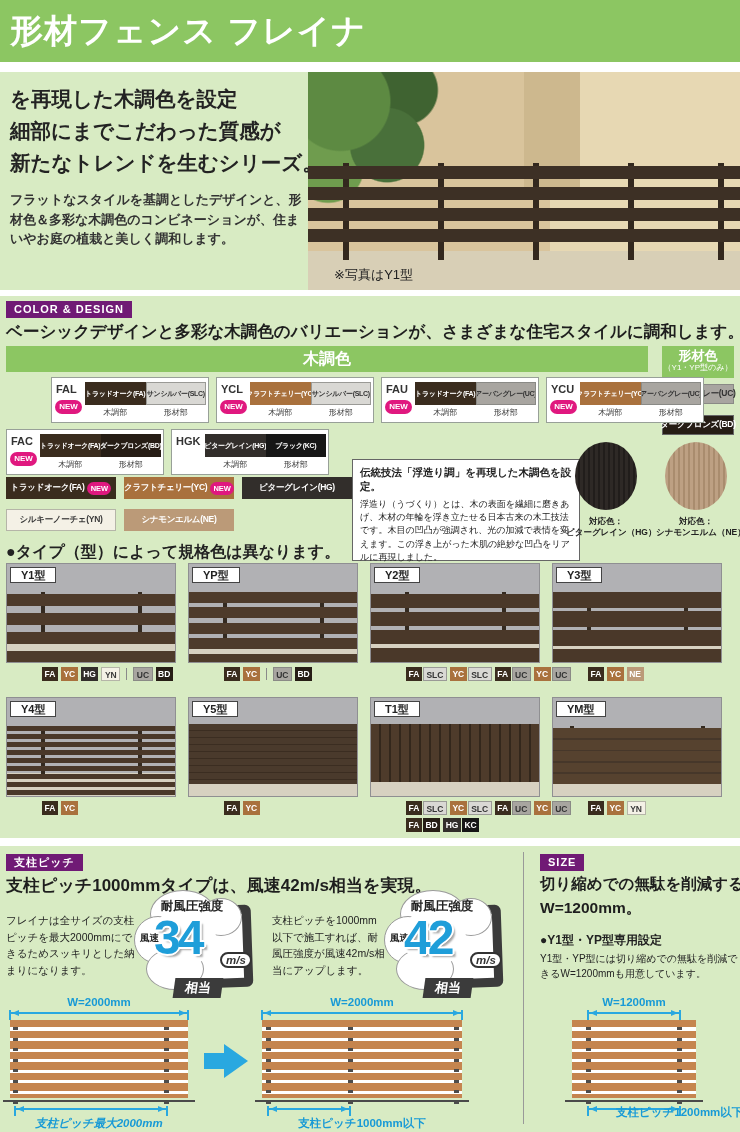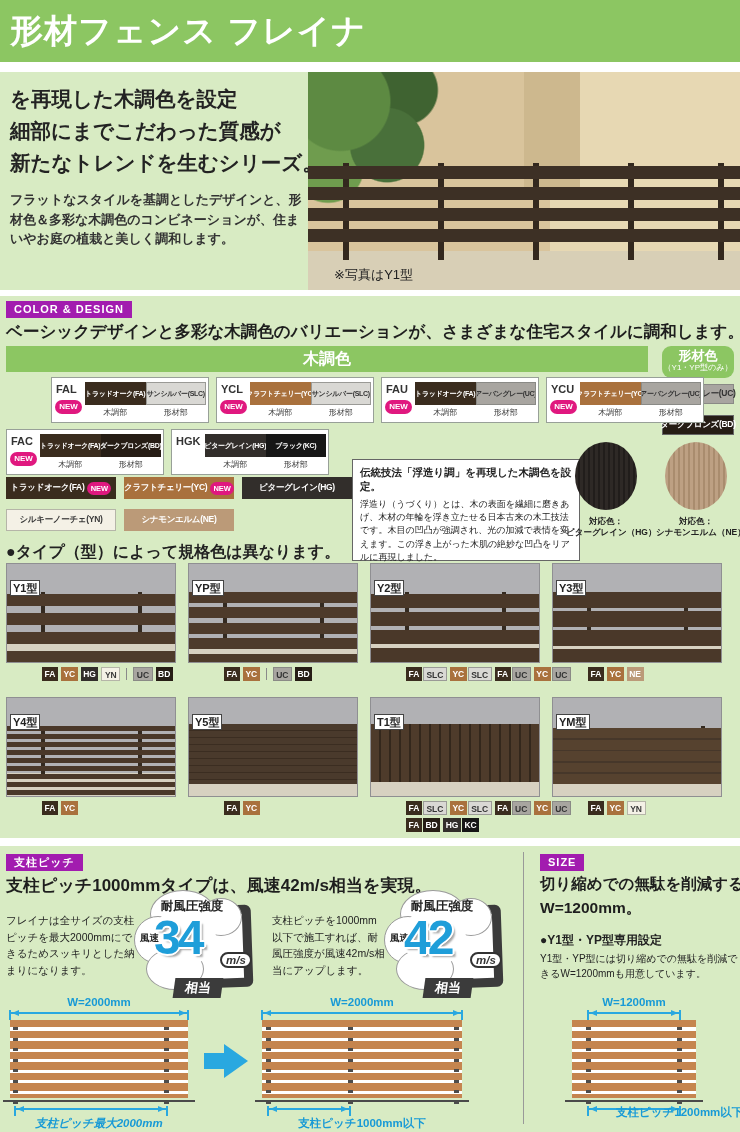--- a/index.html
+++ b/index.html
@@ -23,27 +23,27 @@
       radial-gradient(circle at 24% 64%,#6f9c4e 0 21%,transparent 22%),
       radial-gradient(circle at 72% 22%,#3f6331 0 19%,transparent 20%),
       radial-gradient(circle at 46% 44%,#55813f 0 18%,transparent 19%);}
   .ph-ground{left:0;right:0;bottom:0;height:18%;background:#d8cfb6;}
   .ph-fence{left:0;right:0;top:43%;height:37%;}
   .ph-post{position:absolute;width:6px;top:-3px;bottom:-14px;background:#33281e;}
   .ph-slats{position:absolute;inset:0;background:repeating-linear-gradient(180deg,#3d3025 0 13px,rgba(0,0,0,0) 13px 21px);}
   #photo-caption{left:26px;bottom:6px;font-size:13px;font-weight:400;color:#222;}
   
   #main{left:0;top:296px;width:740px;height:542px;background:#d8ebc3;}
-  .sec-label{background:#a21caf;color:#fff;font-weight:bold;font-size:11px;line-height:17px;height:17px;
+  .sec-label{background:#701a75;color:#fff;font-weight:bold;font-size:11px;line-height:17px;height:17px;
              padding:0 8px;letter-spacing:1px;}
   #cd-label{left:6px;top:5px;}
   #cd-headline{left:6px;top:25px;font-size:16.5px;font-weight:bold;color:#1e1e1e;white-space:nowrap;}
   #wood-bar{left:6px;top:50px;width:642px;height:26px;background:#8cc662;color:#fff;
             font-size:16px;font-weight:bold;text-align:center;line-height:26px;}
-  #shape-head{left:662px;top:50px;width:72px;height:32px;background:#8cc662;color:#fff;text-align:center;border-radius:9px;}
+  #shape-head{left:662px;top:50px;width:72px;height:32px;background:#8cc662;color:#fff;text-align:center;}
   #shape-head .sh1{font-size:13px;font-weight:bold;line-height:15px;margin-top:2px;}
   #shape-head .sh2{font-size:8px;line-height:9px;}
   #shape-swatches{left:662px;top:88px;width:72px;}
   .shape-sw{width:72px;height:20px;margin-bottom:11px;box-sizing:border-box;border:1px solid #666;
             font-size:8.5px;font-weight:bold;display:flex;align-items:center;justify-content:center;
             white-space:nowrap;letter-spacing:-0.3px;}
   #combo-row1{left:6px;top:81px;display:flex;gap:7px;padding-left:45px;}
   #combo-row2{left:6px;top:133px;display:flex;gap:7px;}
   .ccard{position:relative;width:158px;height:46px;background:#fff;border:1px solid #98a098;box-sizing:border-box;}
   .ccode{position:absolute;left:4px;top:5px;font-size:11px;font-weight:bold;color:#333;}
@@ -80,22 +80,22 @@
   .tpost{position:absolute;width:4px;background:#342a20;top:28px;bottom:18px;}
   .slats{position:absolute;left:0;right:0;}
   .f-y1 .slats{top:30px;height:70px;background:repeating-linear-gradient(180deg,#4e3b2b 0 12px,rgba(0,0,0,0) 12px 19px);}
   .f-yp .slats{top:28px;height:74px;background:repeating-linear-gradient(180deg,#4e3b2b 0 11px,rgba(0,0,0,0) 11px 15.5px);}
   .f-y2 .slats{top:30px;height:68px;background:repeating-linear-gradient(180deg,#4a3829 0 14px,rgba(0,0,0,0) 14px 18px);}
   .f-y3 .slats{top:28px;height:73px;background:repeating-linear-gradient(180deg,#4a3829 0 16px,rgba(0,0,0,0) 16px 19px);}
   .f-y4 .slats{top:28px;height:69px;background:repeating-linear-gradient(180deg,#4a3829 0 5px,rgba(0,0,0,0) 5px 8px);}
   .f-y5 .slats{top:26px;height:60px;background:repeating-linear-gradient(180deg,#4a3a2c 0 6px,#3b2d21 6px 7px);}
   .f-t1 .slats{top:26px;height:58px;background:repeating-linear-gradient(90deg,#4e3b2b 0 8px,#33271c 8px 10px);}
   .f-ym .slats{top:30px;height:56px;background:repeating-linear-gradient(180deg,#56422f 0 10px,#46372a 10px 11.5px);}
-  .tlabel{position:absolute;left:3px;top:16px;background:#fff;border:1px solid #444;font-size:11px;
-          font-weight:bold;padding:0 2px;line-height:14px;color:#222;}
+  .tlabel{position:absolute;left:3px;top:3px;background:#fff;border:1px solid #444;font-size:11px;
+          font-weight:bold;padding:0 10px;line-height:14px;color:#222;}
   .ttags{margin-top:4px;display:flex;align-items:center;gap:3px;margin-left:36px;}
   .ttags + .ttags{margin-top:3px;}
   .tgroup{display:flex;gap:1px;}
   .chip{height:14px;padding:0 2.5px;font-size:8.5px;font-weight:bold;line-height:14px;box-sizing:border-box;white-space:nowrap;}
   .tdivider{width:1px;height:12px;background:#8a8a8a;margin:0 3px;}
   
   #bottom{left:0;top:846px;width:740px;height:286px;background:#d8ebc3;}
   #pitch-label{left:6px;top:8px;}
   #pitch-head{left:6px;top:28px;font-size:17px;font-weight:bold;white-space:nowrap;color:#1e1e1e;}
   #pitch-left{left:6px;top:66px;width:130px;font-size:10.5px;line-height:16.5px;color:#222;}

